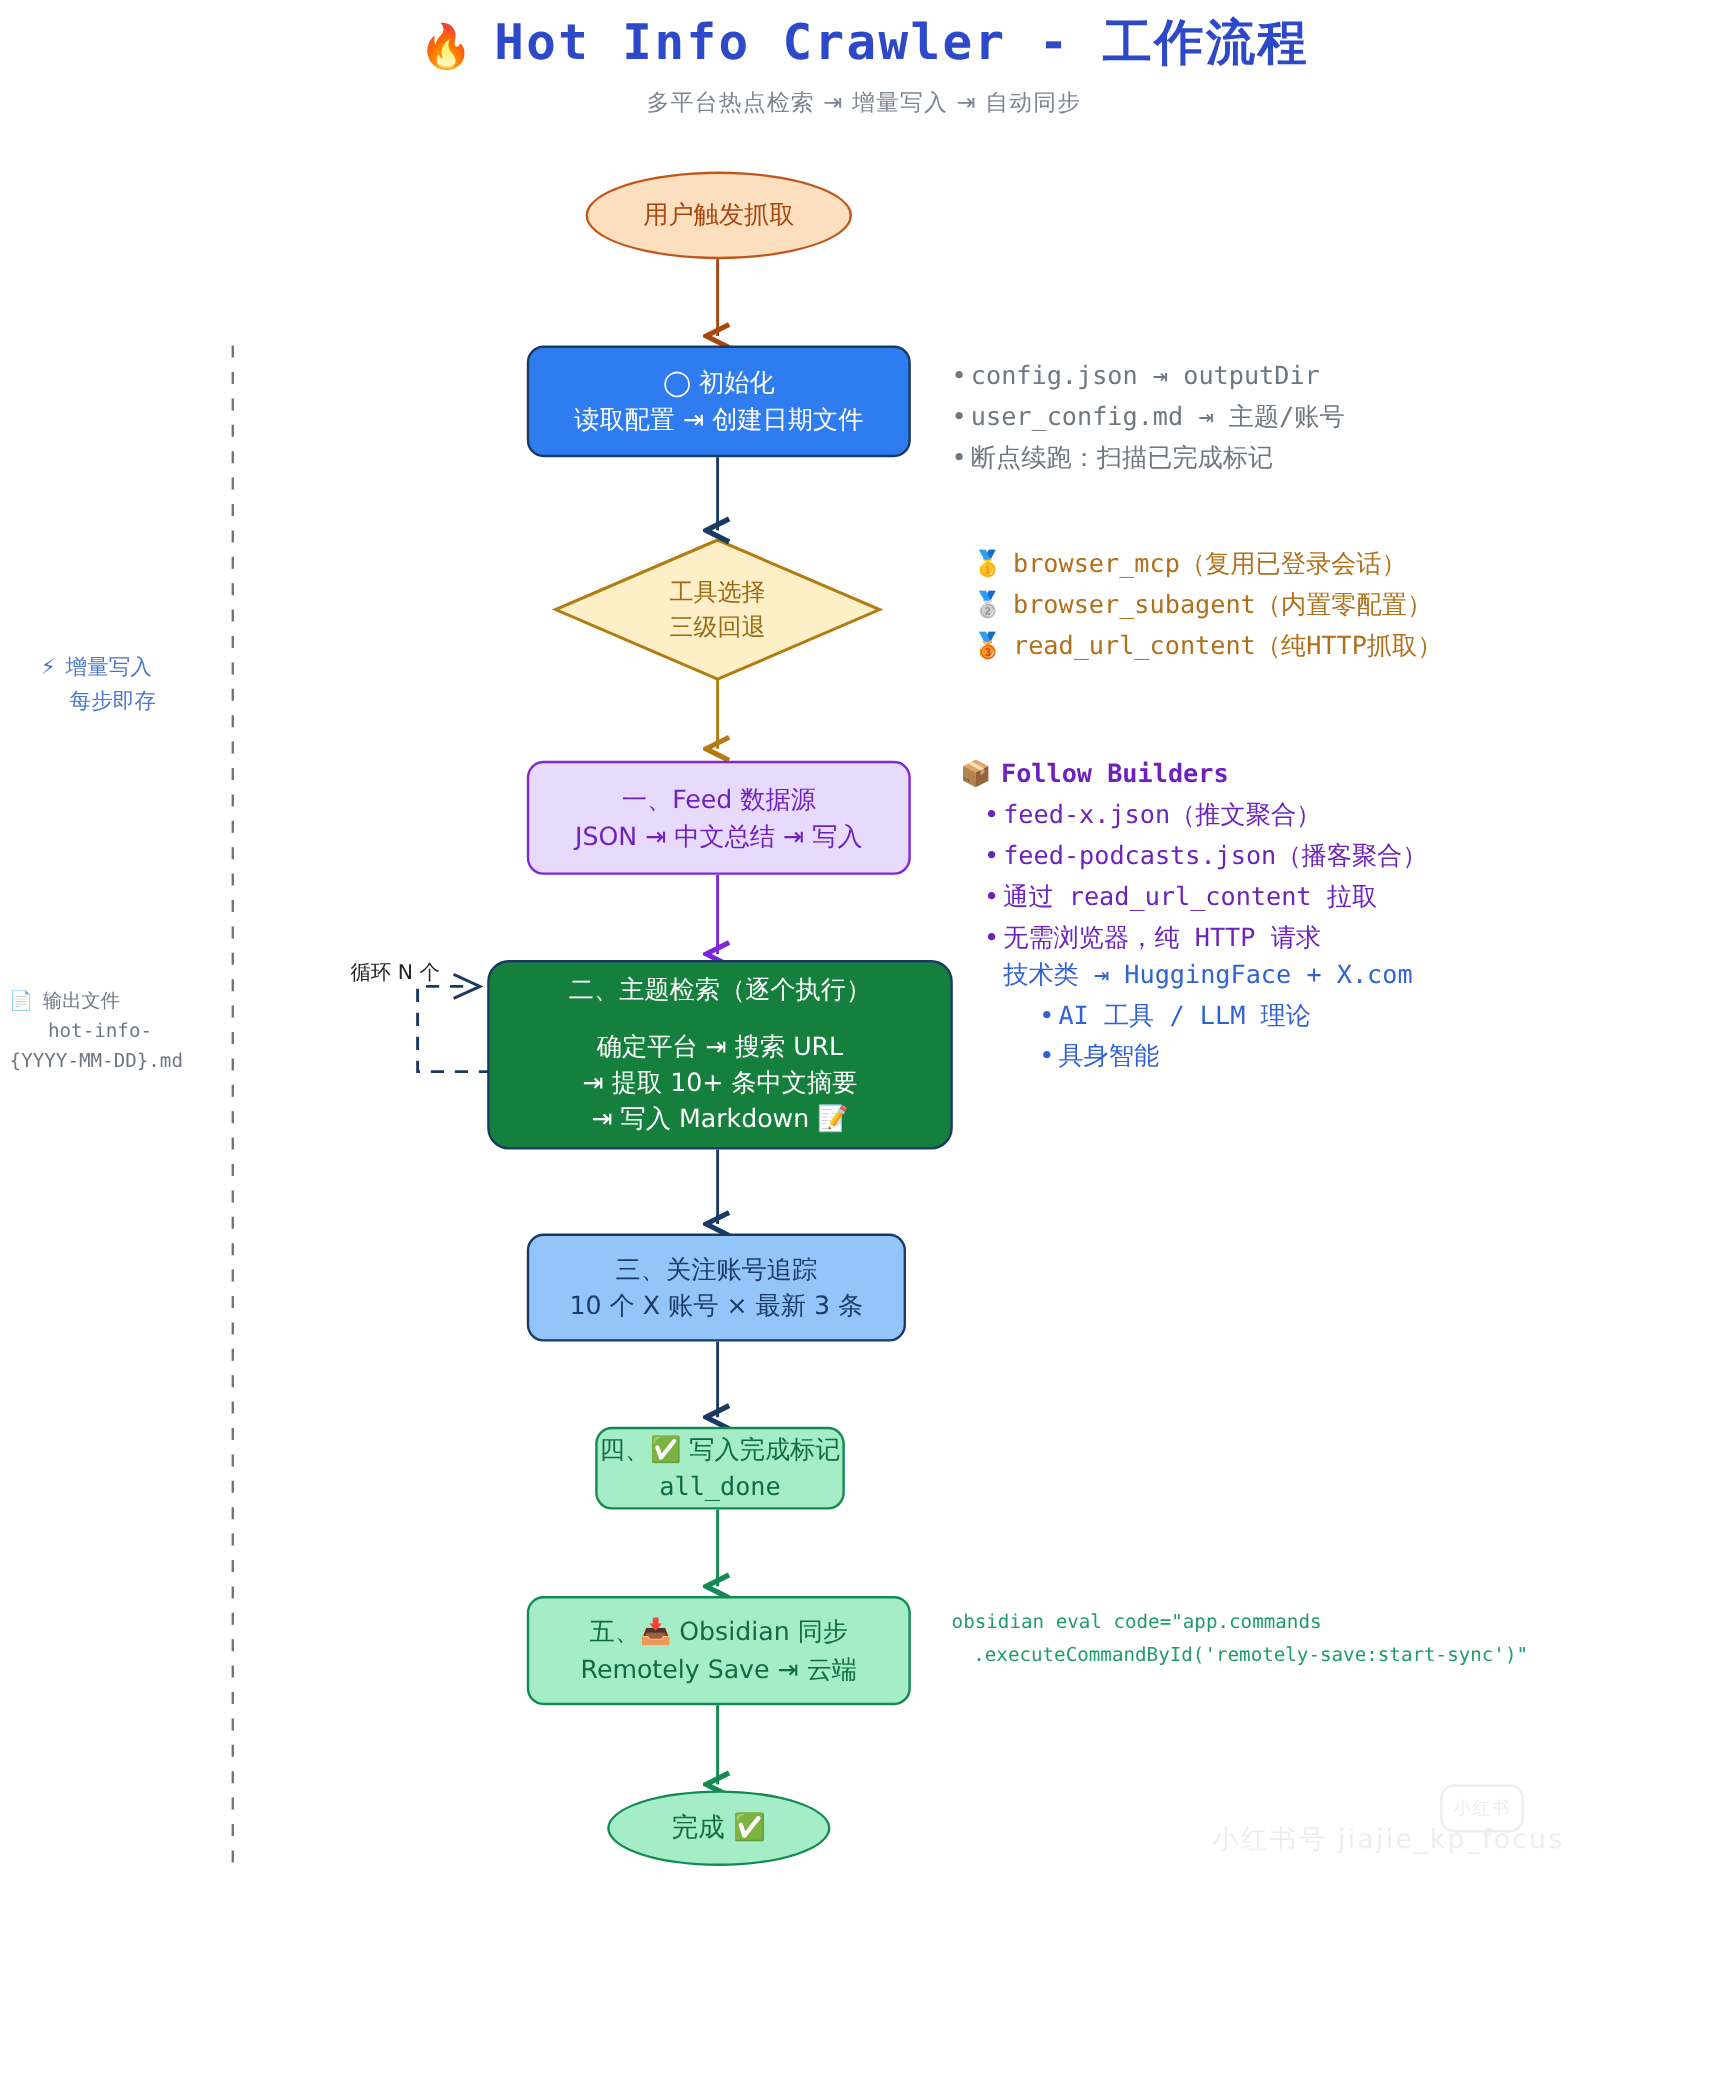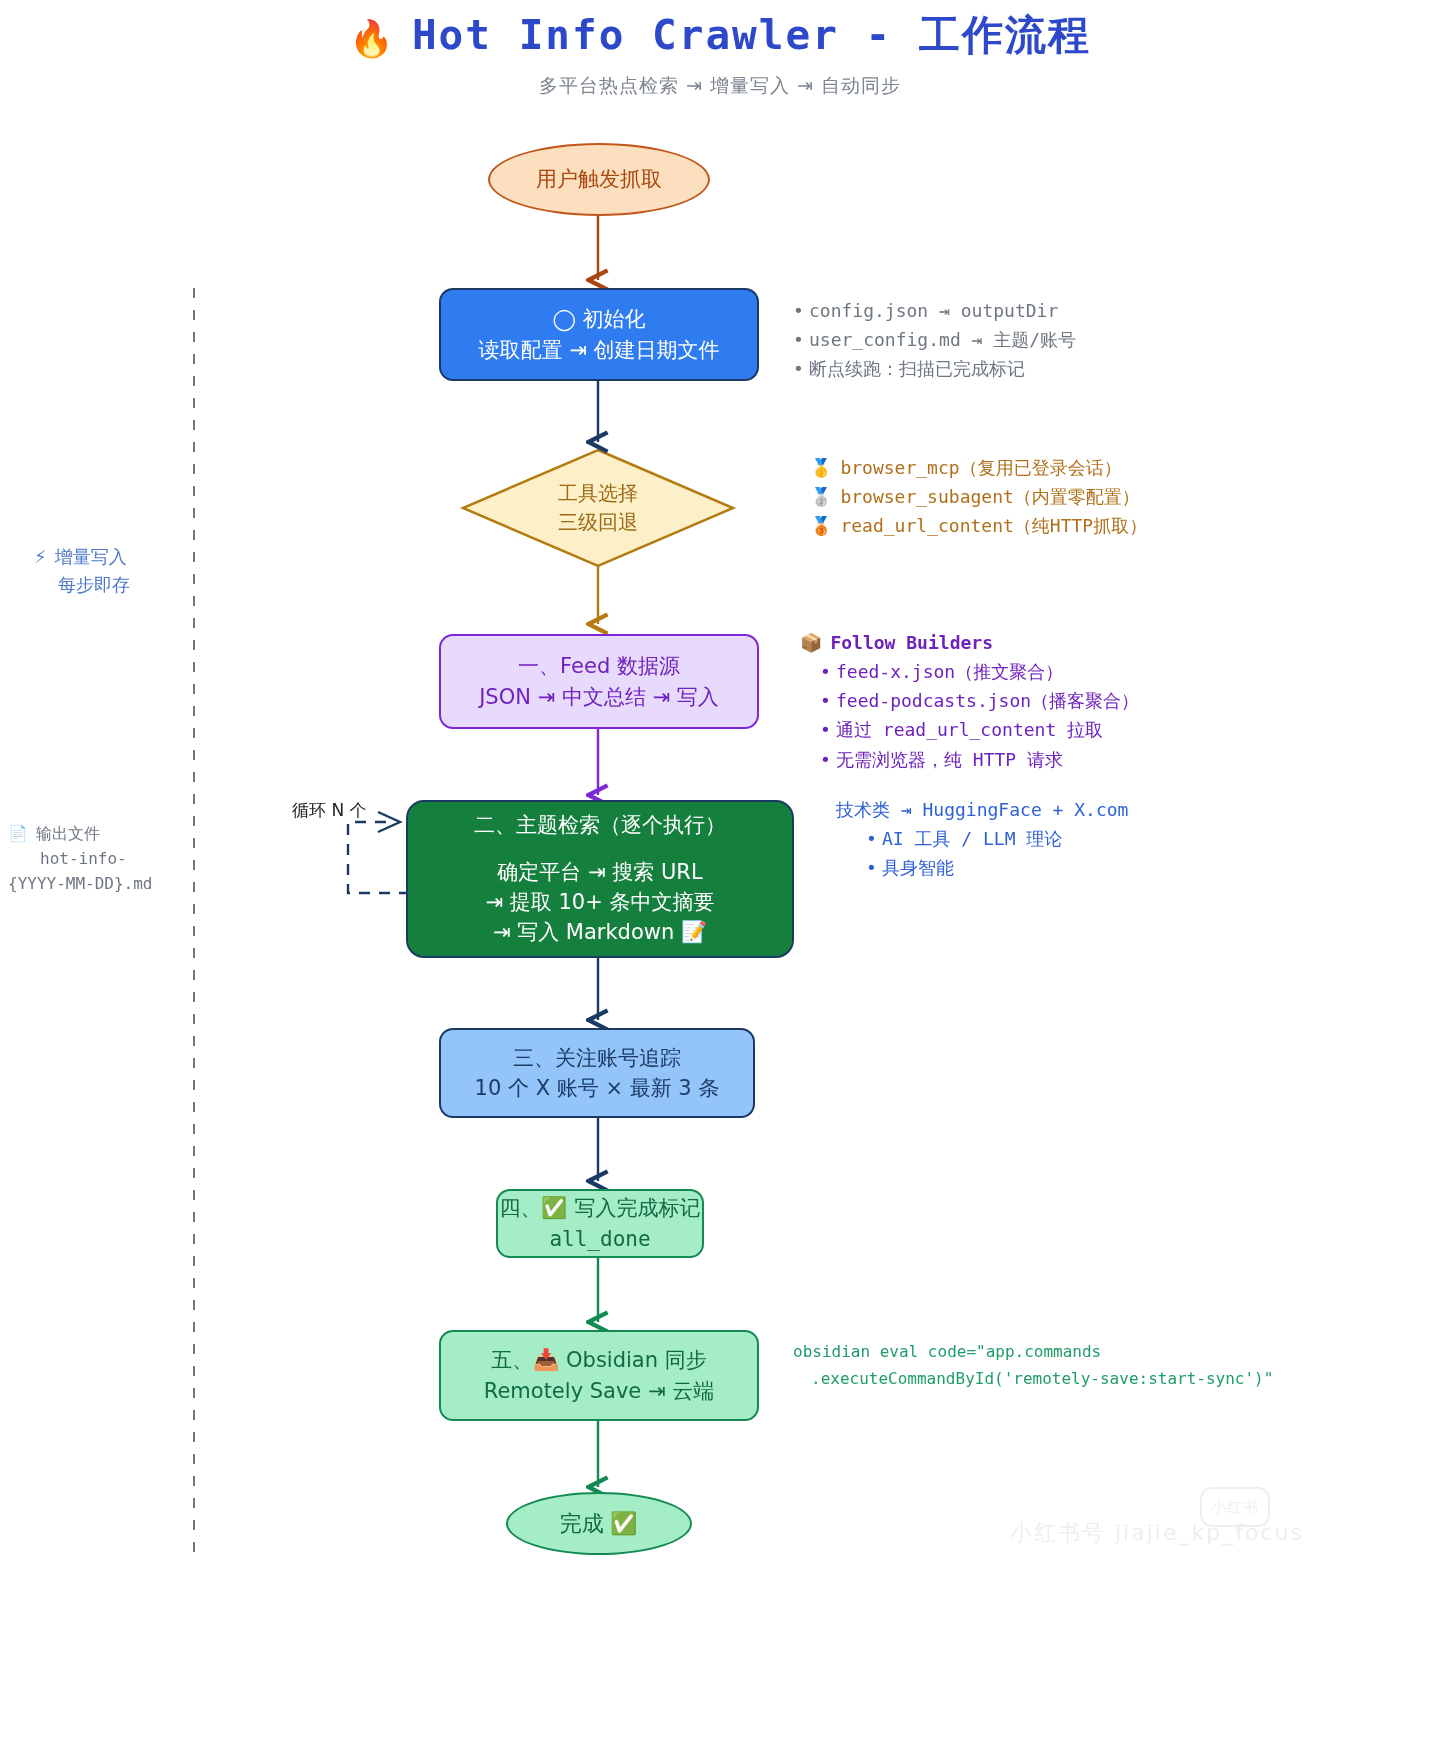--- a/index.html
+++ b/index.html
@@ -72,21 +72,21 @@
     color:#106b43; font-size:21px;
   }
   .n-end {
     border-radius:50%;
     background:#a5edc6; border:2.5px solid #128a52;
     color:#106b43; font-size:22px;
   }
   .mono { font-family:"DejaVu Sans Mono", monospace; }
 
   
-  .anno { position:absolute; font-size:18px; line-height:1.62; white-space:nowrap; }
+  .anno { position:absolute; font-size:21px; line-height:1.62; white-space:nowrap; }
   .anno .li { display:block; }
   .anno .bullet { display:inline-block; width:16px; }
   .anno .em { margin-right:8px; }
   .a-gray { color:#6e7781; font-family:"DejaVu Sans Mono", monospace; }
   .a-brown { color:#b06f18; font-family:"DejaVu Sans Mono", monospace; }
   .a-purple { color:#6d21bd; font-family:"DejaVu Sans Mono", monospace; }
   .a-blue { color:#2f62d6; font-family:"DejaVu Sans Mono", monospace; }
   .a-green { color:#1f9d68; font-family:"DejaVu Sans Mono", monospace; font-size:16px; line-height:1.7;}
   .a-left { color:#4d78c9; font-family:"DejaVu Sans", sans-serif; font-size:18px; line-height:1.55; }
   .a-left-mono { color:#6e7781; font-family:"DejaVu Sans Mono", monospace; font-size:16px; line-height:1.55; }

